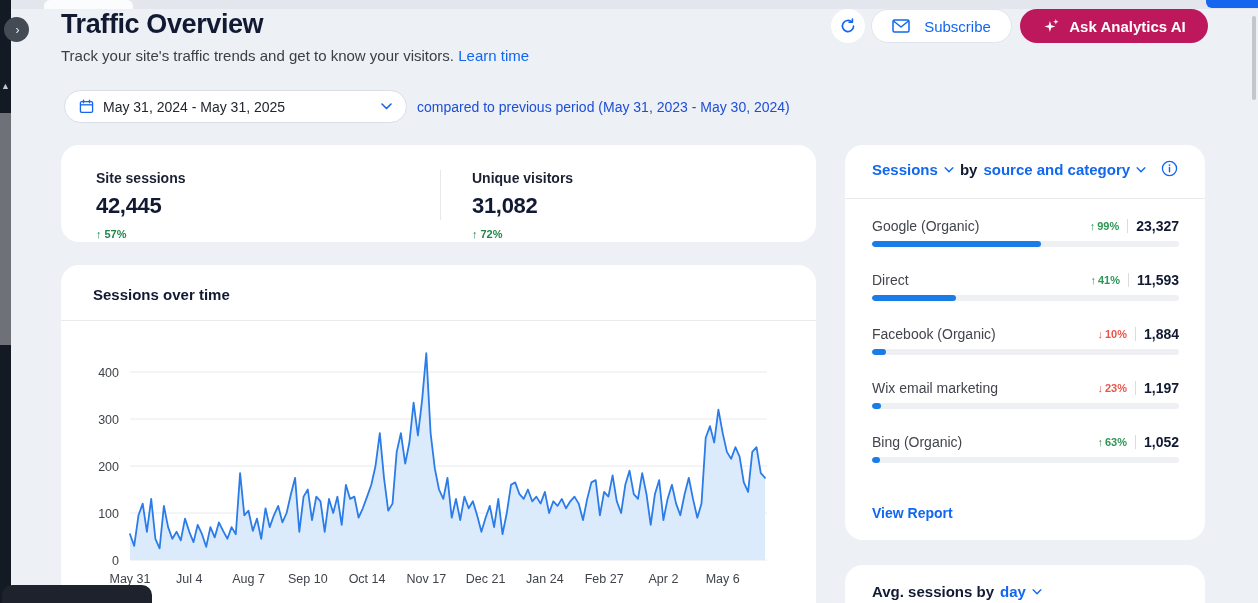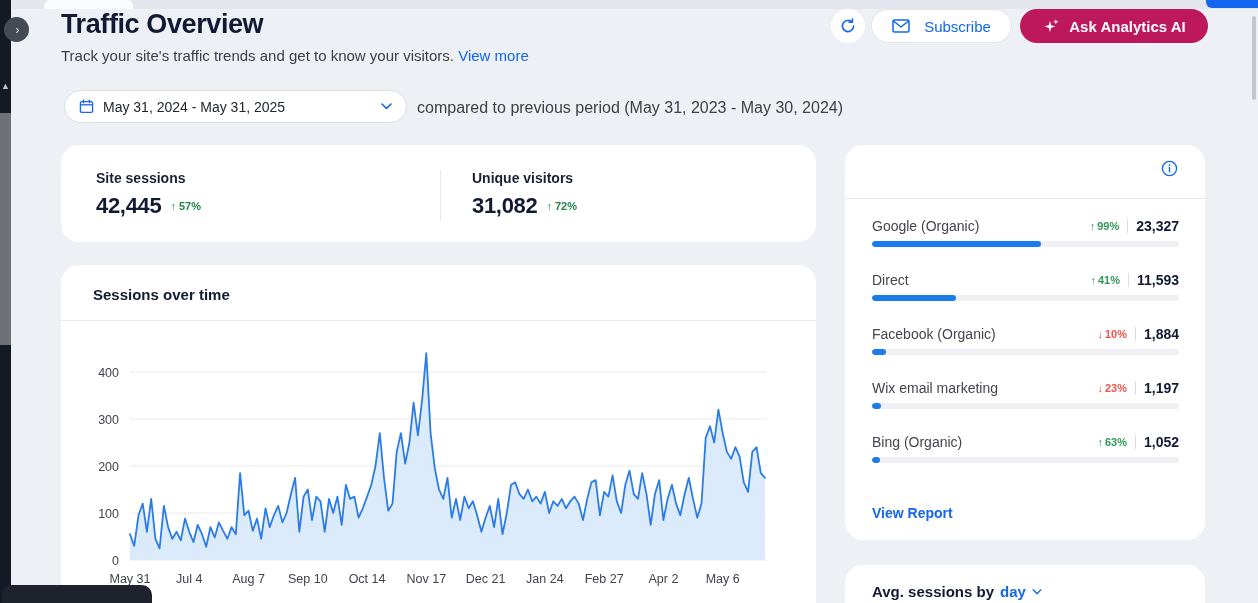--- a/index.html
+++ b/index.html
@@ -26,29 +26,29 @@
   .page-title{position:absolute;left:61px;top:9px;font-size:27px;font-weight:700;letter-spacing:-0.4px;color:#121a33;}
   .page-subtitle{position:absolute;left:61px;top:47px;font-size:15px;color:#3c4046;}
   .learn-more{color:#1167ef;cursor:pointer;}
   .refresh-btn{position:absolute;left:831px;top:9px;width:34px;height:34px;border-radius:50%;background:#fff;border:none;display:flex;align-items:center;justify-content:center;cursor:pointer;}
   .subscribe-btn{position:absolute;left:871px;top:9px;width:141px;height:34px;border-radius:17px;background:#fff;border:1px solid #e2e5ea;display:flex;align-items:center;justify-content:center;gap:14px;color:#1167ef;font-size:15px;font-weight:500;cursor:pointer;font-family:inherit;}
   .ask-ai-btn{position:absolute;left:1020px;top:9px;width:188px;height:34px;border-radius:17px;background:#be185d;border:none;display:flex;align-items:center;justify-content:center;gap:8px;color:#fff;font-size:15px;font-weight:600;cursor:pointer;font-family:inherit;}
 
   
   .date-select{position:absolute;left:64px;top:90px;width:343px;height:33px;background:#fff;border:1px solid #d9dee6;border-radius:17px;display:flex;align-items:center;gap:9px;padding:0 14px;font-size:14px;color:#22262e;cursor:pointer;}
   .date-select .chev{margin-left:auto;display:flex;}
-  .compare-text{position:absolute;left:417px;top:99px;font-size:16px;color:#404040;}
+  .compare-text{position:absolute;left:417px;top:99px;font-size:14px;color:#1d4ed8;}
 
   
   .card{position:absolute;background:#fff;border-radius:18px;}
   .stats-card{left:61px;top:145px;width:755px;height:97px;}
   .stat-block{position:absolute;top:25px;}
   .stat-1{left:35px;} .stat-2{left:411px;}
   .stat-label{font-size:14px;font-weight:700;color:#1b2133;margin-bottom:7px;}
-  .stat-value-row{display:flex;align-items:center;gap:9px;}
+  .stat-value-row{display:flex;gap:9px;flex-direction:column;}
   .stat-value{font-size:22px;font-weight:600;color:#121a33;letter-spacing:-0.3px;}
   .stat-change{font-size:11px;font-weight:700;color:#1e8646;display:flex;align-items:center;gap:3px;}
   .stats-divider{position:absolute;left:379px;top:25px;width:1px;height:50px;background:#e6e8ec;}
 
   .chart-card{left:61px;top:265px;width:755px;height:400px;}
   .chart-title{position:absolute;left:32px;top:21px;font-size:15px;font-weight:700;color:#121a33;}
   .chart-divider{position:absolute;left:0;top:55px;width:100%;height:1px;background:#e8eaee;}
   .chart-svg{position:absolute;left:0;top:65px;}
 
   .sources-card{left:845px;top:145px;width:360px;height:395px;}
@@ -86,21 +86,21 @@
   </div>
 <div class="top-strip"></div>
 <div class="top-tab"></div>
 <div class="top-right-pill"></div>
 <div class="page-scrollbar"></div>
 <div class="toast"></div>
 
 <h1 class="page-title">Traffic Overview</h1>
 <div class="page-subtitle">
   <span>Track your site's traffic trends and get to know your visitors.</span>
-  <span class="learn-more">View more</span>
+  <span class="learn-more">Learn time</span>
 </div>
 
 <button class="refresh-btn">
   <svg width="18" height="18" viewBox="0 0 20 20">
     <path d="M16.2 10a6.2 6.2 0 1 1-1.9-4.5" fill="none" stroke="#1565ef" stroke-width="1.8" stroke-linecap="round"></path>
     <polyline points="14.9,2.2 14.9,5.9 11.2,5.9" fill="none" stroke="#1565ef" stroke-width="1.8" stroke-linecap="round" stroke-linejoin="round"></polyline>
   </svg>
 </button>
 <button class="subscribe-btn">
   <svg width="18" height="14" viewBox="0 0 18 14">
@@ -181,20 +181,31 @@
       <text x="365.3333333333333" y="253" text-anchor="middle" font-size="12.5" fill="#3f434a">Nov 17</text>
       <text x="424.6" y="253" text-anchor="middle" font-size="12.5" fill="#3f434a">Dec 21</text>
       <text x="483.8666666666667" y="253" text-anchor="middle" font-size="12.5" fill="#3f434a">Jan 24</text>
       <text x="543.1333333333333" y="253" text-anchor="middle" font-size="12.5" fill="#3f434a">Feb 27</text>
       <text x="602.4" y="253" text-anchor="middle" font-size="12.5" fill="#3f434a">Apr 2</text>
       <text x="661.6666666666666" y="253" text-anchor="middle" font-size="12.5" fill="#3f434a">May 6</text>
     </svg>
 </div>
 
 <div class="card sources-card">
+  <div class="sources-header">
+    <span class="hdr-blue">Sessions</span>
+    <svg width="10" height="6" viewBox="0 0 11 7">
+        <polyline points="1,1 5.5,5.5 10,1" fill="none" stroke="#1167ef" stroke-width="1.6" stroke-linecap="round" stroke-linejoin="round"></polyline>
+      </svg>
+    <span class="hdr-dark">by</span>
+    <span class="hdr-blue">source and category</span>
+    <svg width="10" height="6" viewBox="0 0 11 7">
+        <polyline points="1,1 5.5,5.5 10,1" fill="none" stroke="#1167ef" stroke-width="1.6" stroke-linecap="round" stroke-linejoin="round"></polyline>
+      </svg>
+  </div>
   <span class="info-btn">
     <svg width="17" height="17" viewBox="0 0 18 18">
       <circle cx="9" cy="9" r="7.5" fill="none" stroke="#1167ef" stroke-width="1.4"></circle>
       <line x1="9" y1="8" x2="9" y2="12.5" stroke="#1167ef" stroke-width="1.5" stroke-linecap="round"></line>
       <circle cx="9" cy="5.4" r="1" fill="#1167ef"></circle>
     </svg>
   </span>
   <div class="sources-divider"></div>
   <div class="sources-list">
       <div class="src-row">

